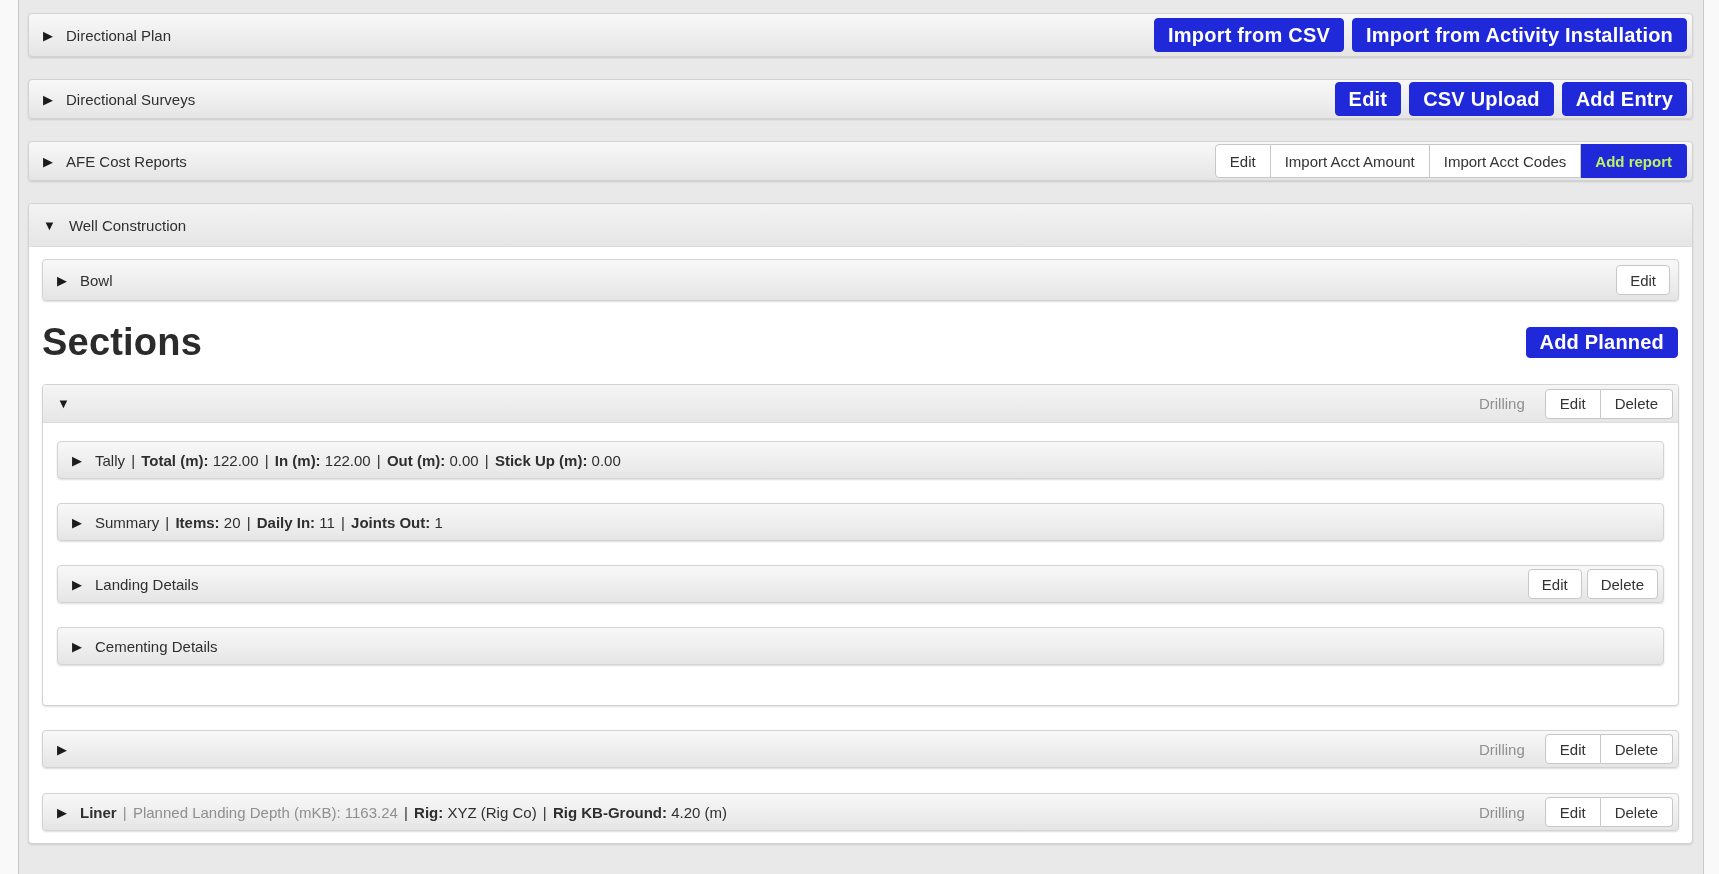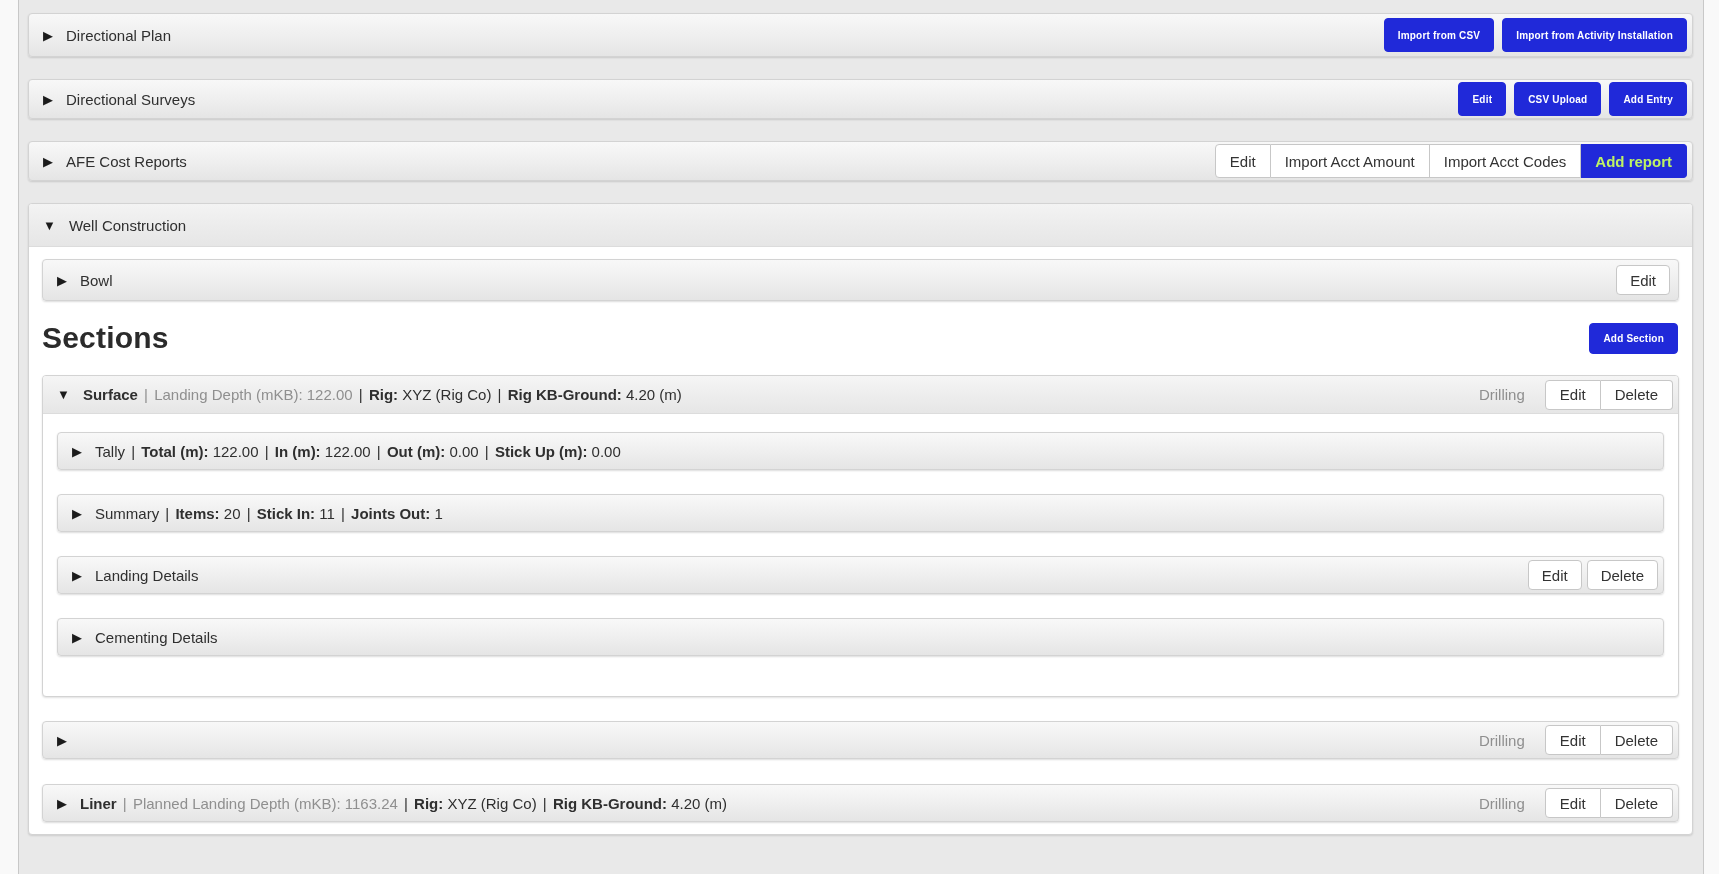--- a/index.html
+++ b/index.html
@@ -45,21 +45,21 @@
   .lbl { font-weight: 700; color: #2f2f2f; }
   .val { font-weight: 400; color: #2f2f2f; }
   .right { margin-left: auto; display: flex; align-items: center; }
   .status { color: #8f8f8f; margin-right: 12px; font-weight: 400; }
 
   
   button { font-family: "Liberation Sans", sans-serif; cursor: pointer; }
   .btn-blue {
     background: #2029d9; color: #fff; border: 1px solid #2029d9;
     border-radius: 4px; height: 34px; padding: 0 13px;
-    font-size: 10px; font-weight: 600; letter-spacing: .2px; margin-left: 8px;
+    font-size: 20px; font-weight: 600; letter-spacing: .2px; margin-left: 8px;
   }
   .btn-blue.sm { height: 31px; }
   .btn-white {
     background: #ffffff; color: #333; border: 1px solid #c7c7c7;
     border-radius: 4px; height: 30px; padding: 0 13px;
     font-size: 15px; font-weight: 500;
   }
   .btn-group { display: inline-flex; margin-left: 8px; }
   .btn-group .gbtn {
     background: #fff; color: #333; border: 1px solid #c7c7c7;
@@ -78,21 +78,21 @@
     box-shadow: 0 1px 2px rgba(0,0,0,.12);
   }
   .panel-header {
     display: flex; align-items: center; height: 43px; padding: 0 14px;
     background: linear-gradient(180deg, #f3f3f3 0%, #ebebeb 60%, #e6e6e6 100%);
     border-bottom: 1px solid #dcdcdc; border-radius: 3px 3px 0 0;
   }
   .panel-body { padding: 12px 13px 12px 13px; }
 
   .sections-head { display: flex; align-items: center; margin: 18px 1px 20px 0; }
-  .sections-head h2 { font-size: 30px; font-weight: 700; color: #2b2b2b; letter-spacing: .2px; }
+  .sections-head h2 { font-size: 38px; font-weight: 700; color: #2b2b2b; letter-spacing: .2px; }
 
   .section-panel {
     background: #fff; border: 1px solid #d3d3d3; border-radius: 4px;
     box-shadow: 0 1px 2px rgba(0,0,0,.12); margin-bottom: 24px;
   }
   .section-panel .section-header {
     display: flex; align-items: center; height: 38px; padding: 0 5px 0 14px;
     background: linear-gradient(180deg, #f5f5f5 0%, #ececec 60%, #e6e6e6 100%);
     border-bottom: 1px solid #dcdcdc; border-radius: 3px 3px 0 0; white-space: nowrap;
   }
@@ -151,39 +151,27 @@
         <span class="caret">▶</span>
         <span class="bar-title">Bowl</span>
         <span class="right">
           <button class="btn-white">Edit</button>
         </span>
       </div>
 
       <div class="sections-head">
         <h2>Sections</h2>
         <span class="right">
-          <button class="btn-blue sm">Add Section</button>
+          <button class="btn-blue sm">Add Planned</button>
         </span>
       </div>
 
       <section class="section-panel">
         <header class="section-header">
           <span class="caret">▼</span>
-          <span>
-            <span class="lbl">Surface</span>
-            <span class="muted"><span class="sep">|</span>
-              <span>Landing Depth (mKB):</span>
-              <span>122.00</span></span>
-            <span class="sep">|</span>
-            <span class="lbl">Rig:</span>
-            <span class="val">XYZ (Rig Co)</span>
-            <span class="sep">|</span>
-            <span class="lbl">Rig KB-Ground:</span>
-            <span class="val">4.20 (m)</span>
-          </span>
           <span class="right">
             <span class="status">Drilling</span>
             <span class="btn-group h30">
               <button class="gbtn">Edit</button>
               <button class="gbtn">Delete</button>
             </span>
           </span>
         </header>
         <div class="section-body">
 
@@ -207,21 +195,21 @@
           </div>
 
           <div class="bar bar-sm">
             <span class="caret">▶</span>
             <span>
               <span>Summary</span>
               <span class="sep">|</span>
               <span class="lbl">Items:</span>
               <span class="val">20</span>
               <span class="sep">|</span>
-              <span class="lbl">Stick In:</span>
+              <span class="lbl">Daily In:</span>
               <span class="val">11</span>
               <span class="sep">|</span>
               <span class="lbl">Joints Out:</span>
               <span class="val">1</span>
             </span>
           </div>
 
           <div class="bar bar-sm">
             <span class="caret">▶</span>
             <span class="bar-title">Landing Details</span>

